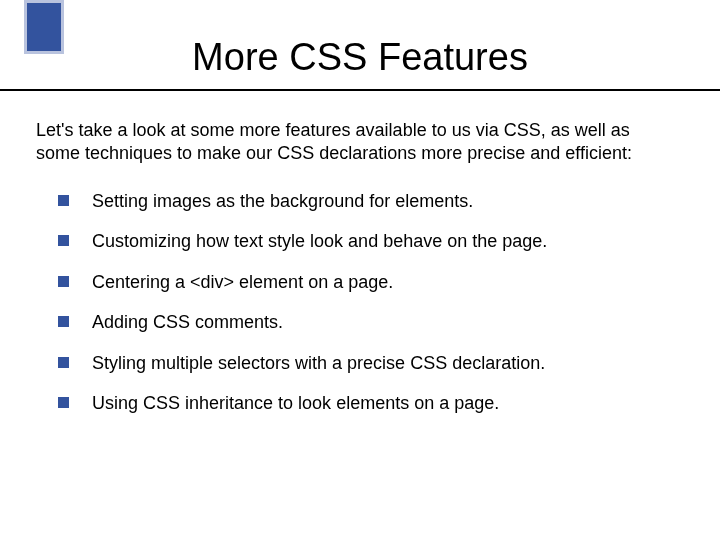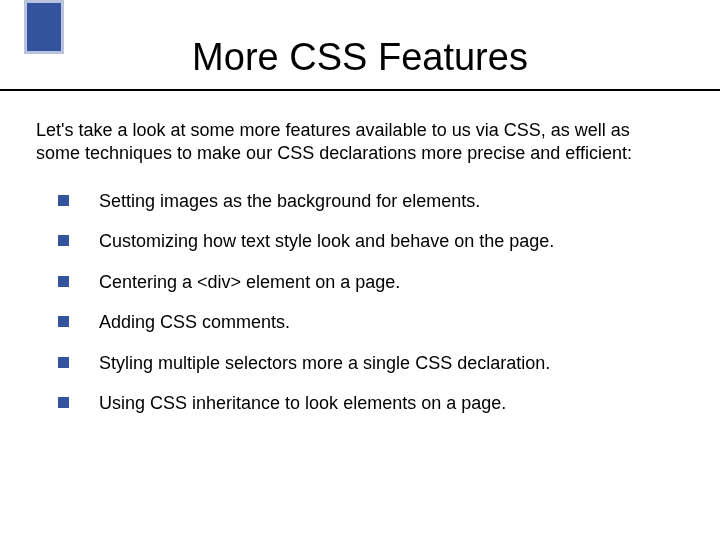--- a/index.html
+++ b/index.html
@@ -45,21 +45,21 @@
     line-height: 1.3;
   }
   .bullets {
     list-style: none;
     margin-top: 24px;
     padding-left: 22px;
   }
   .bullets li {
     display: flex;
     align-items: flex-start;
-    gap: 30px;
+    gap: 23px;
     margin-bottom: 18px;
     font-size: 18px;
     line-height: 1.25;
   }
   .bullet-icon {
     width: 11px;
     height: 11px;
     background: #33539e;
     flex: 0 0 11px;
     margin-top: 5px;
@@ -89,20 +89,20 @@
     <li>
       <span class="bullet-icon"></span>
       <span>Centering a &lt;div&gt; element on a page.</span>
     </li>
     <li>
       <span class="bullet-icon"></span>
       <span>Adding CSS comments.</span>
     </li>
     <li>
       <span class="bullet-icon"></span>
-      <span>Styling multiple selectors more a single CSS declaration.</span>
+      <span>Styling multiple selectors with a precise CSS declaration.</span>
     </li>
     <li>
       <span class="bullet-icon"></span>
       <span>Using CSS inheritance to look elements on a page.</span>
     </li>
   </ul>
 </div>
 
 </body></html>

